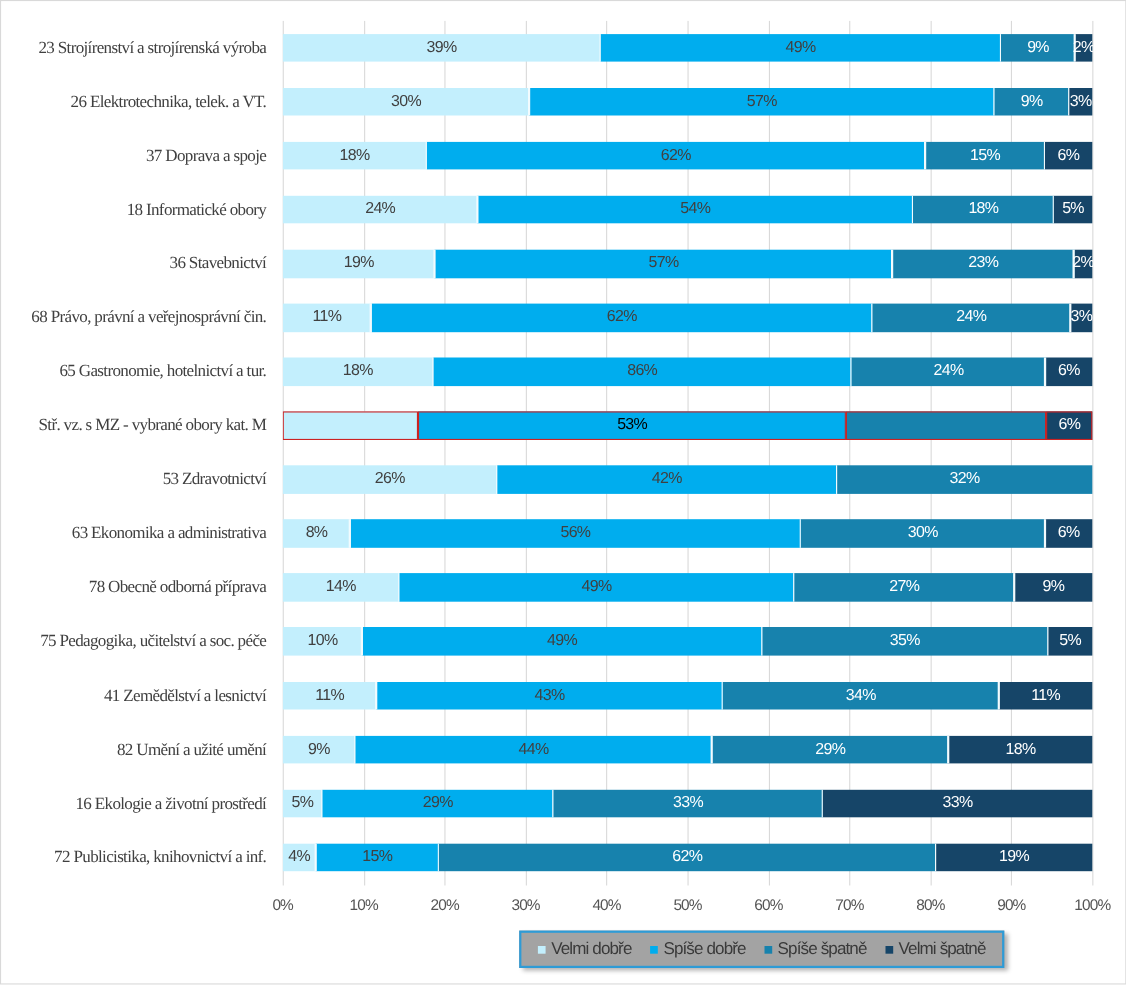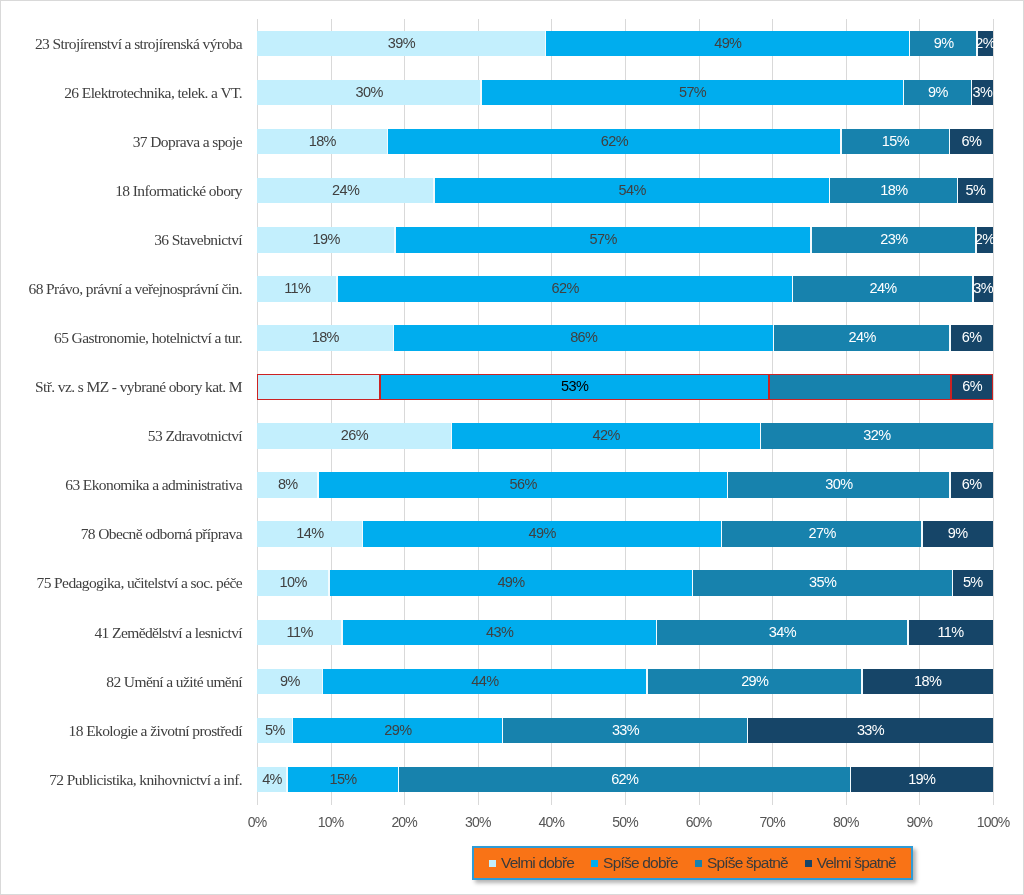--- a/index.html
+++ b/index.html
@@ -14,21 +14,21 @@
             border-left:1px solid #d9d9d9;}
   .barrow{position:absolute;left:0;width:736px;height:25.5px;}
   .seg{position:absolute;top:0;height:25.5px;box-sizing:border-box;}
   .segsep{position:absolute;top:0;height:25.5px;width:1.5px;background:#f2fbfe;}
   .seglabel{position:absolute;top:0;height:25.5px;line-height:25.5px;text-align:center;
             font-size:14.5px;letter-spacing:-0.6px;white-space:nowrap;filter:opacity(1);}
   .catlabel{position:absolute;text-align:right;font-size:15.5px;letter-spacing:-0.6px;
             color:#404040;white-space:nowrap;height:25.5px;line-height:25.5px;filter:opacity(1);font-family:Liberation Serif, serif;}
   .xtick{position:absolute;text-align:center;font-size:14px;letter-spacing:-0.8px;
          color:#555555;width:90px;line-height:18px;filter:opacity(1);}
-  #legend{position:absolute;box-sizing:border-box;background:#f97316;
+  #legend{position:absolute;box-sizing:border-box;background:#a3a3a3;
           border:2px solid #2E9BD6;display:flex;align-items:center;justify-content:center;
           box-shadow:3px 3px 4px rgba(0,0,0,0.30);}
   .legitem{display:flex;align-items:center;}
   .legmark{width:7px;height:7px;flex:0 0 auto;}
   .leglabel{font-size:15.5px;letter-spacing:-0.8px;color:#3a3a3a;white-space:nowrap;margin-left:5px;filter:opacity(1);}
 </style>
 </head>
 <body>
 
 <div id="frame">
@@ -268,21 +268,21 @@
       <div class="catlabel" style="top: 226.031px; right: 781px;">36 Stavebnictví</div>
       <div class="catlabel" style="top: 275.094px; right: 781px;">68 Právo, právní a veřejnosprávní čin.</div>
       <div class="catlabel" style="top: 324.156px; right: 781px;">65 Gastronomie, hotelnictví a tur.</div>
       <div class="catlabel" style="top: 373.219px; right: 781px;">Stř. vz. s MZ - vybrané obory kat. M</div>
       <div class="catlabel" style="top: 422.281px; right: 781px;">53 Zdravotnictví</div>
       <div class="catlabel" style="top: 471.344px; right: 781px;">63 Ekonomika a administrativa</div>
       <div class="catlabel" style="top: 520.406px; right: 781px;">78 Obecně odborná příprava</div>
       <div class="catlabel" style="top: 569.469px; right: 781px;">75 Pedagogika, učitelství a soc. péče</div>
       <div class="catlabel" style="top: 618.531px; right: 781px;">41 Zemědělství a lesnictví</div>
       <div class="catlabel" style="top: 667.594px; right: 781px;">82 Umění a užité umění</div>
-      <div class="catlabel" style="top: 716.656px; right: 781px;">18 Ekologie a životní prostředí</div>
+      <div class="catlabel" style="top: 716.656px; right: 781px;">16 Ekologie a životní prostředí</div>
       <div class="catlabel" style="top: 765.719px; right: 781px;">72 Publicistika, knihovnictví a inf.</div>
     </div>
   <div id="legend" style="left: 471px; top: 845px; width: 441px; height: 34px; border-color: rgb(46, 155, 214); gap: 17px;">
       <div class="legitem">
         <div class="legmark" style="background: rgb(195, 239, 253);"></div>
         <span class="leglabel">Velmi dobře</span>
       </div>
       <div class="legitem">
         <div class="legmark" style="background: rgb(0, 173, 238);"></div>
         <span class="leglabel">Spíše dobře</span>

